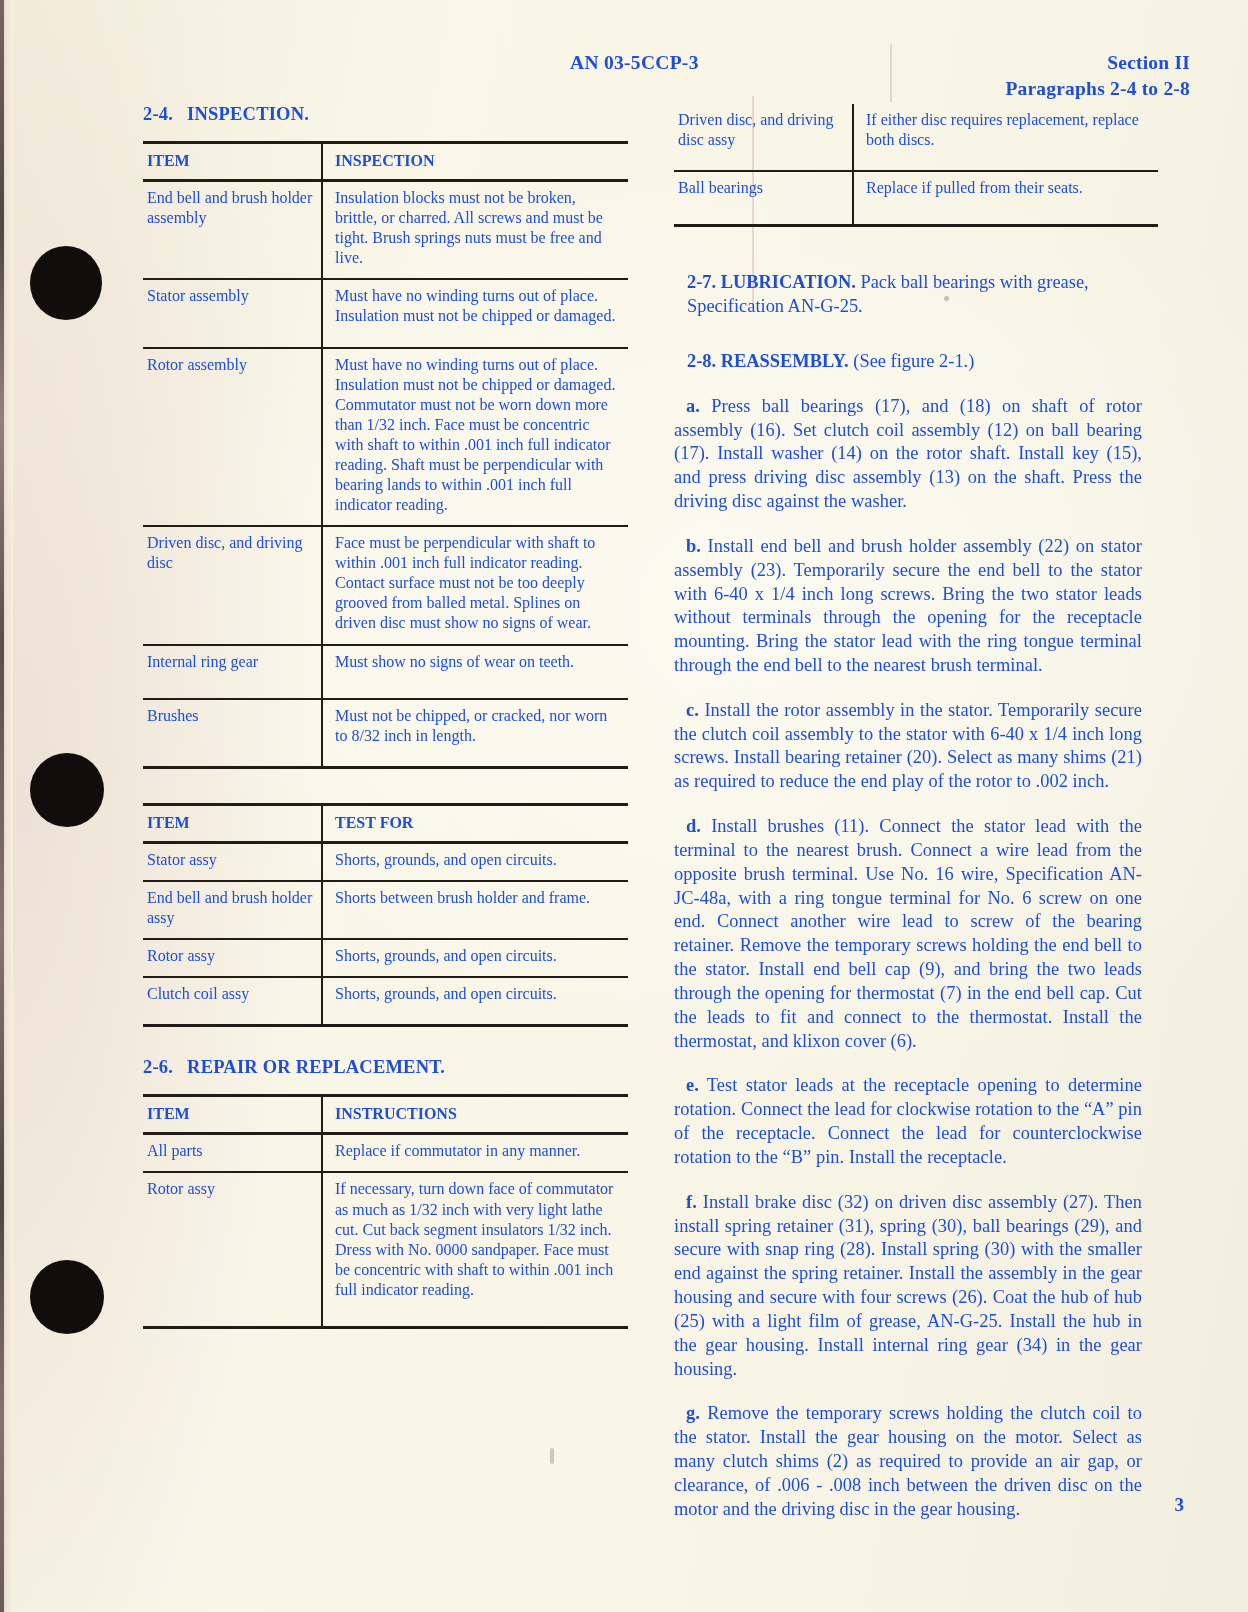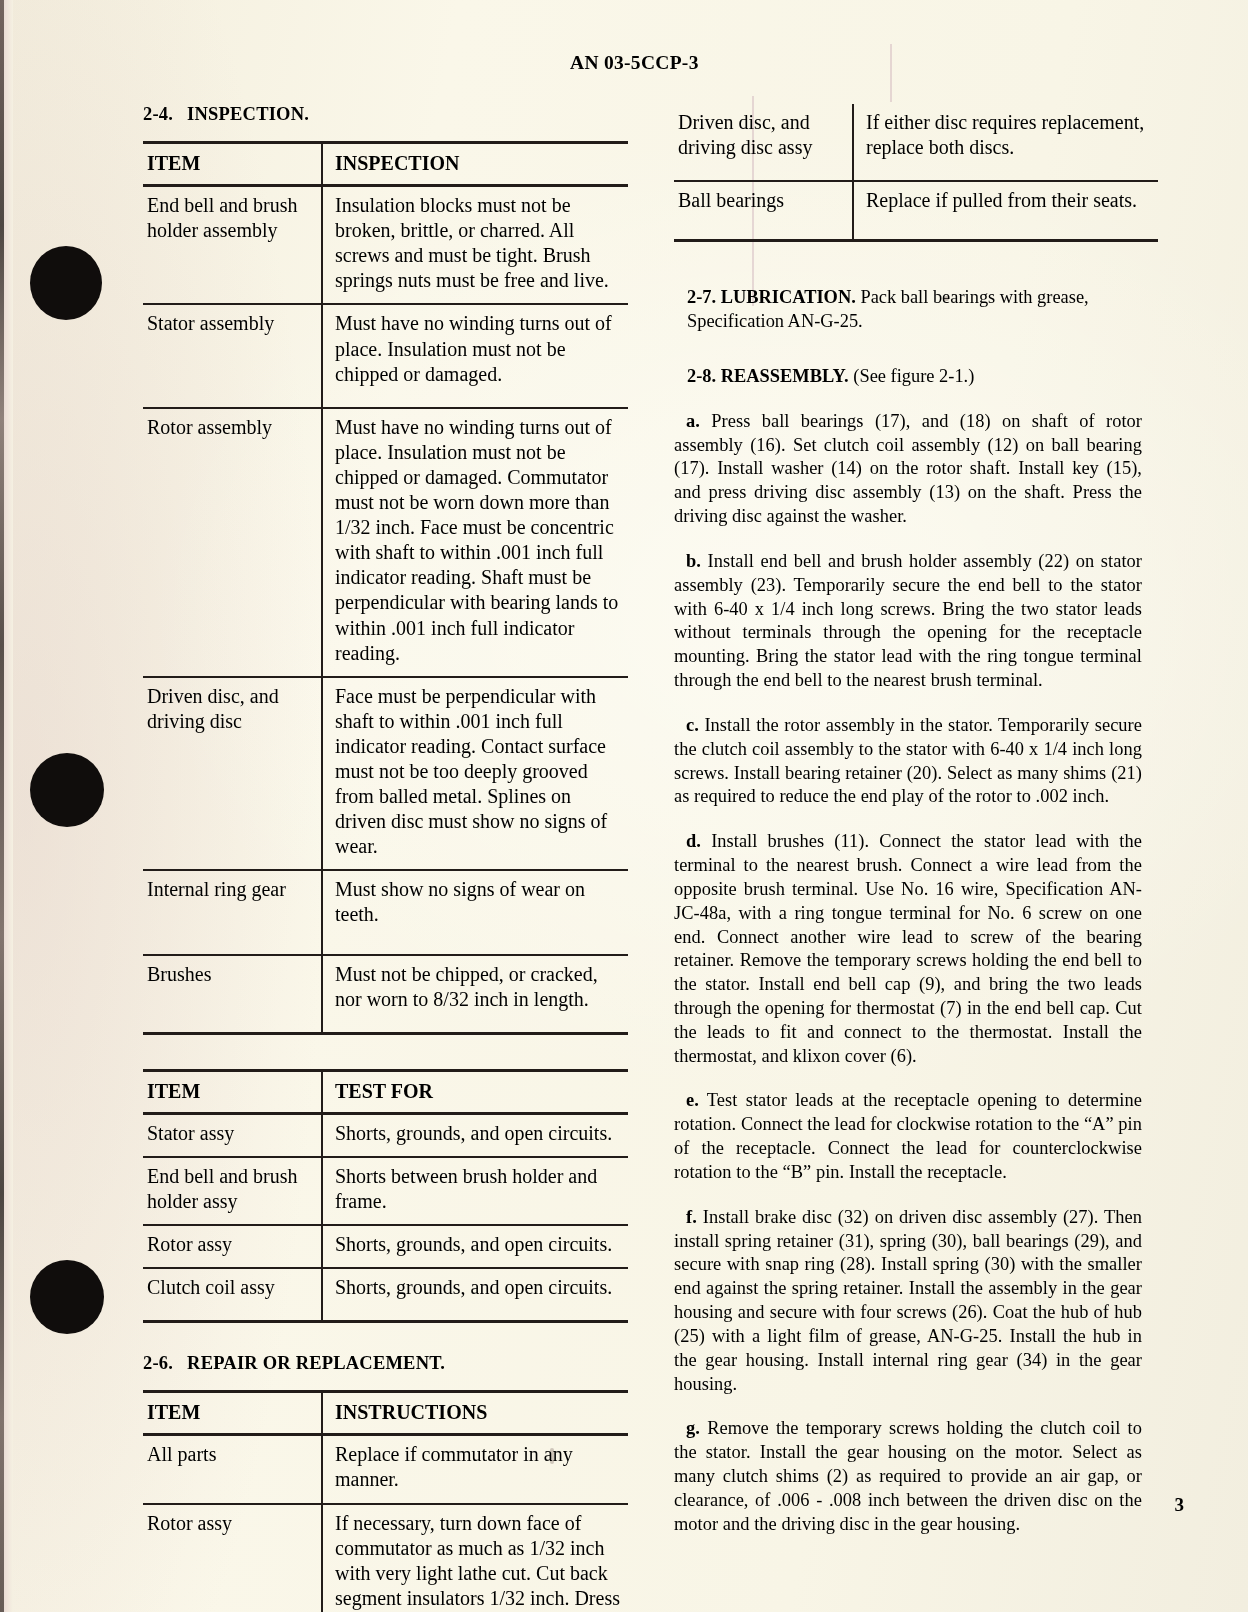--- a/index.html
+++ b/index.html
@@ -7,21 +7,21 @@
     padding: 0;
     background: #ffffff;
   }
   .page {
     position: relative;
     width: 1248px;
     height: 1612px;
     background: #f7f4e4;
     overflow: hidden;
     font-family: "Liberation Serif", "DejaVu Serif", serif;
-    color: #000000;
+    color: #1d4ed8;
   }
   
   .paper-tint {
     position: absolute;
     inset: 0;
     background:
       radial-gradient(ellipse 900px 700px at 62% 38%, rgba(255,255,250,0.55), rgba(255,255,250,0) 70%),
       radial-gradient(ellipse 400px 1400px at 2% 50%, rgba(226,206,200,0.45), rgba(226,206,200,0) 75%),
       linear-gradient(100deg, #f3eedd 0%, #faf7e9 30%, #f8f5e6 70%, #f2eedf 100%);
     pointer-events: none;
@@ -82,21 +82,21 @@
     font-weight: bold;
     letter-spacing: .2px;
     margin: 0 0 16px 0;
   }
   .sec-head .num { margin-right: 14px; }
 
   
   table.doc {
     width: 100%;
     border-collapse: collapse;
-    font-size: 20px;
+    font-size: 16px;
     line-height: 1.255;
   }
   table.doc td {
     vertical-align: top;
     padding: 6px 6px 10px 6px;
     border-top: 2.4px solid #221c19;
   }
   table.doc tr.hdr td {
     font-weight: bold;
     padding-top: 7px;
@@ -170,20 +170,24 @@
   <div class="punch" style="left:30px; top:246px; width:72px; height:74px;"></div>
   <div class="punch" style="left:30px; top:753px; width:74px; height:74px;"></div>
   <div class="punch" style="left:30px; top:1260px; width:74px; height:74px;"></div>
 
   <div class="mark" style="left:890px; top:44px; width:2px; height:58px;"></div>
   <div class="mark" style="left:752px; top:96px; width:2px; height:210px;"></div>
   <div class="speck" style="left:944px; top:296px; width:5px; height:5px;"></div>
   <div class="speck" style="left:550px; top:1448px; width:4px; height:16px; border-radius:2px; opacity:.45;"></div>
 
   <div class="hdr-doc">AN 03-5CCP-3</div>
+  <div class="hdr-right">
+    <div>Section II</div>
+    <div>Paragraphs 2-4 to 2-8</div>
+  </div>
 
   <div class="col-left">
 
     <div class="sec-head">
       <span class="num">2-4.</span><span>INSPECTION.</span>
     </div>
 
     <table class="doc">
       <tbody>
         <tr class="hdr">

